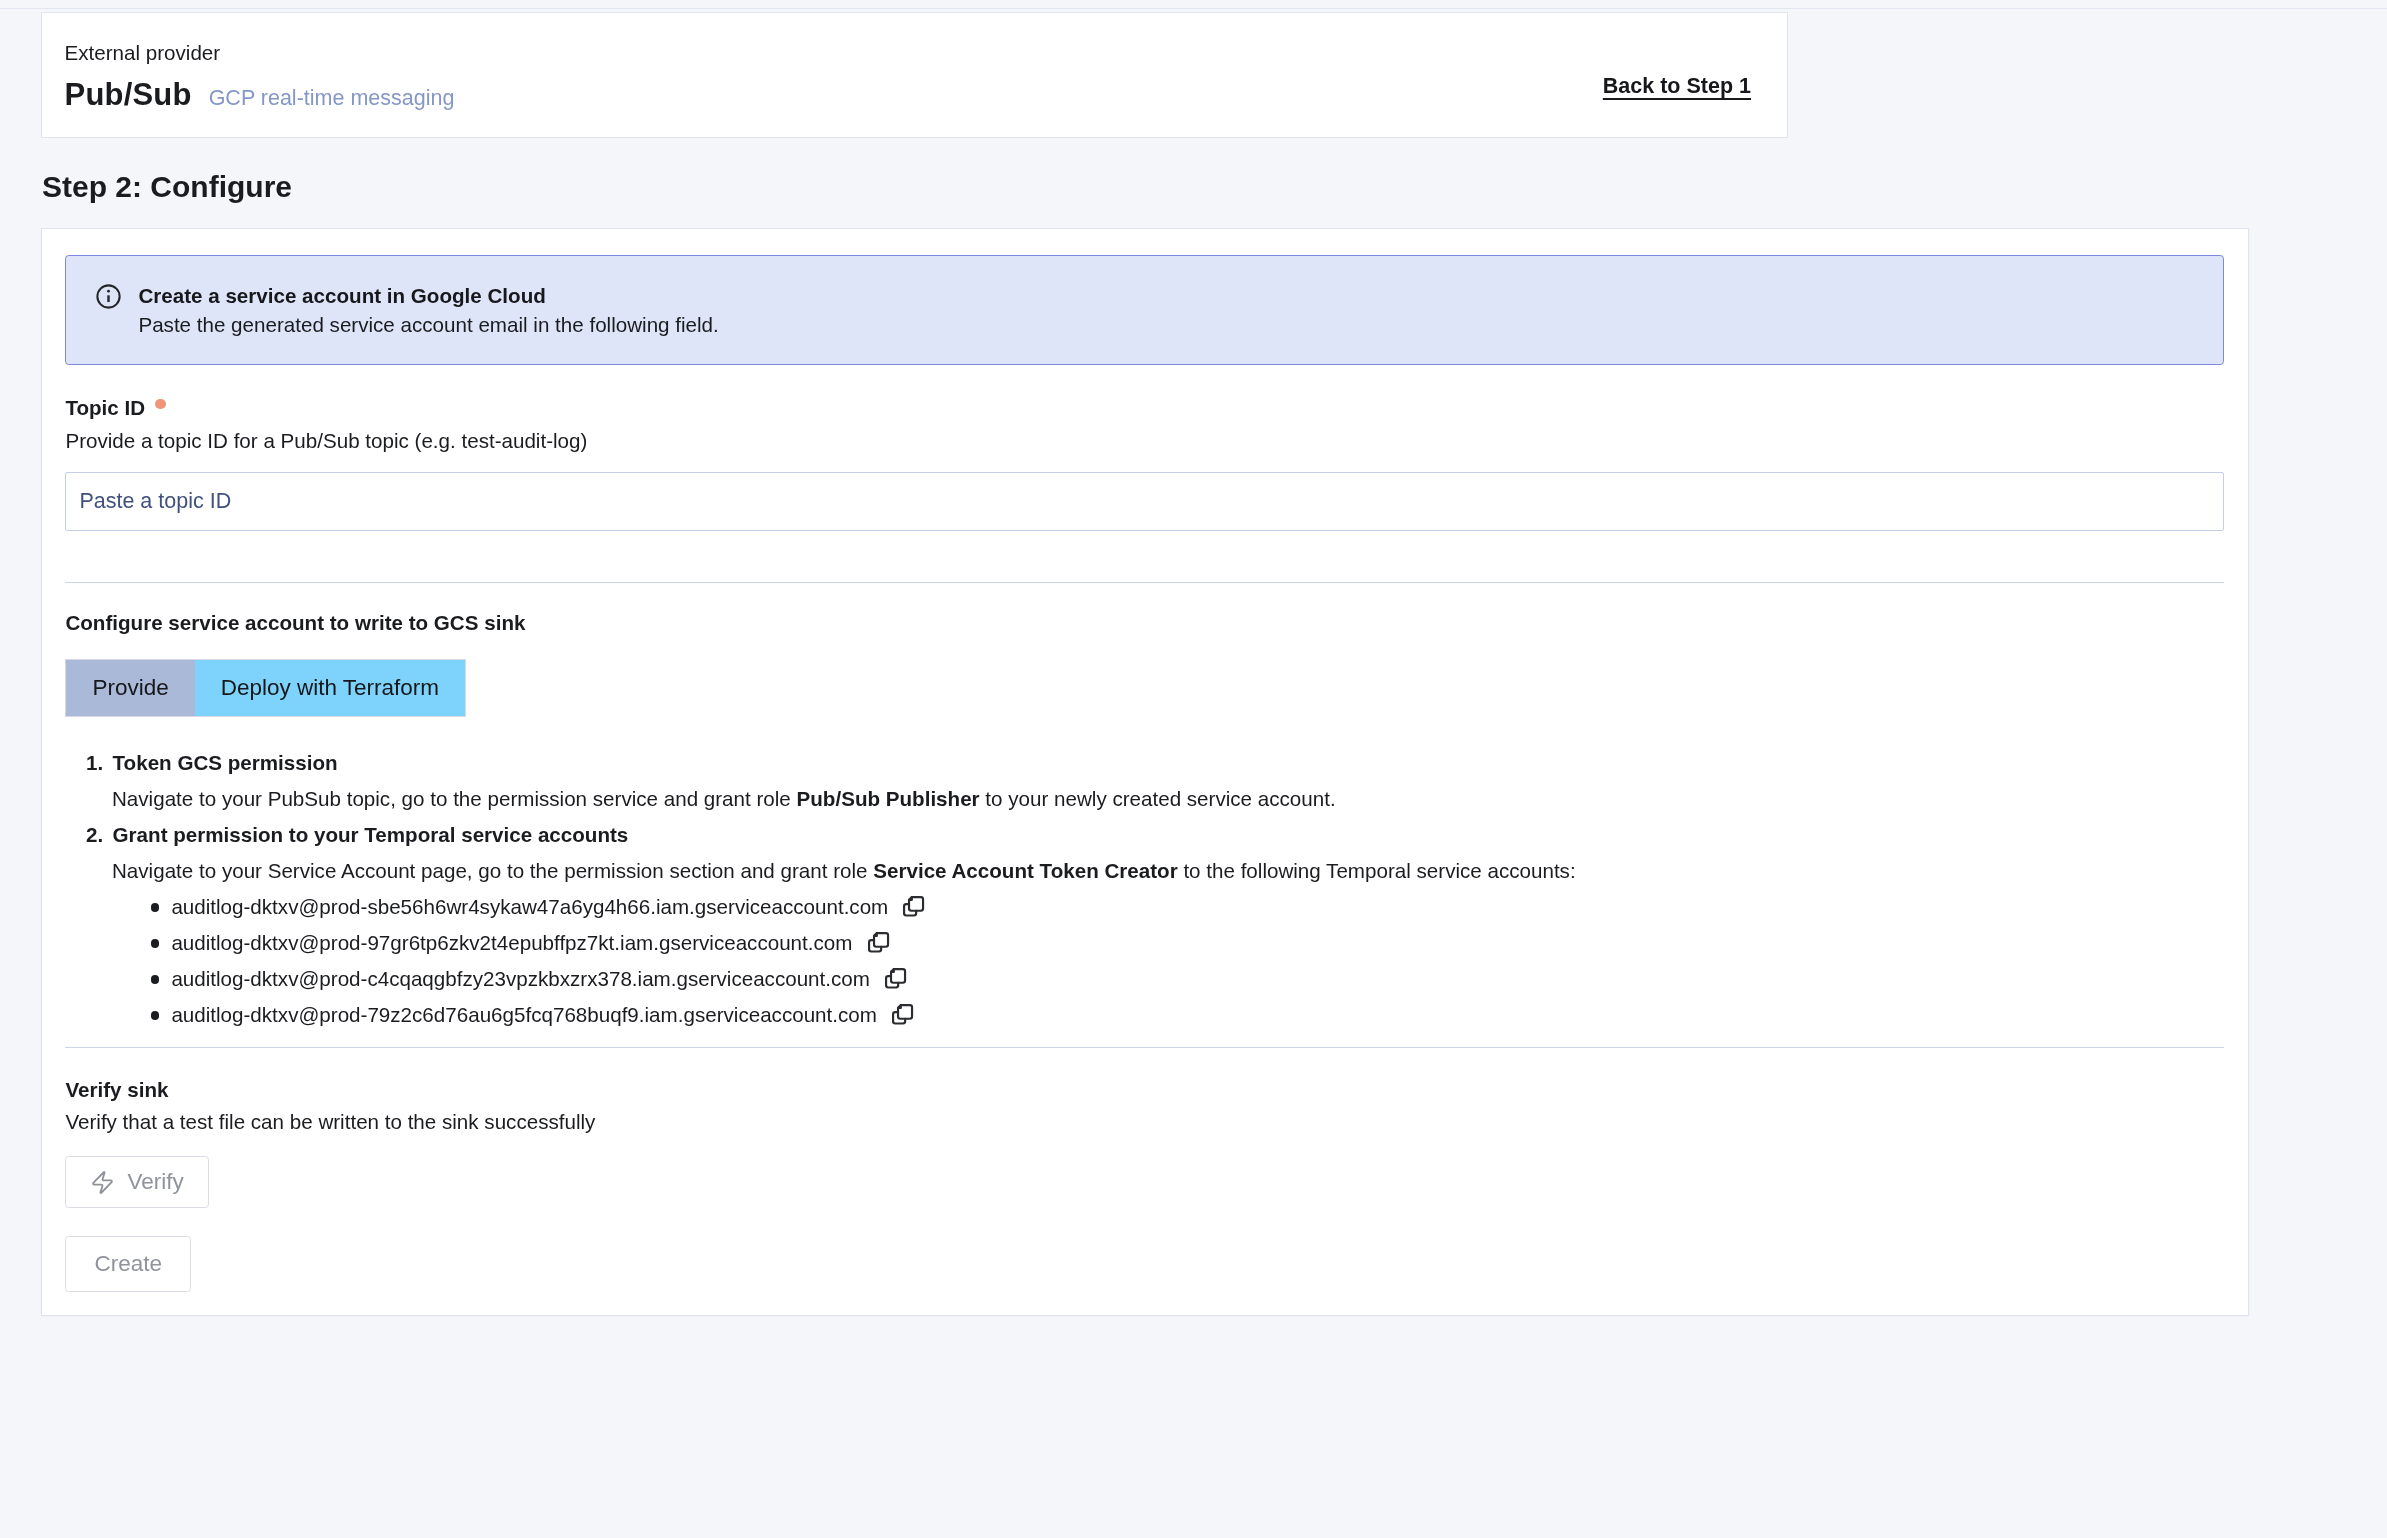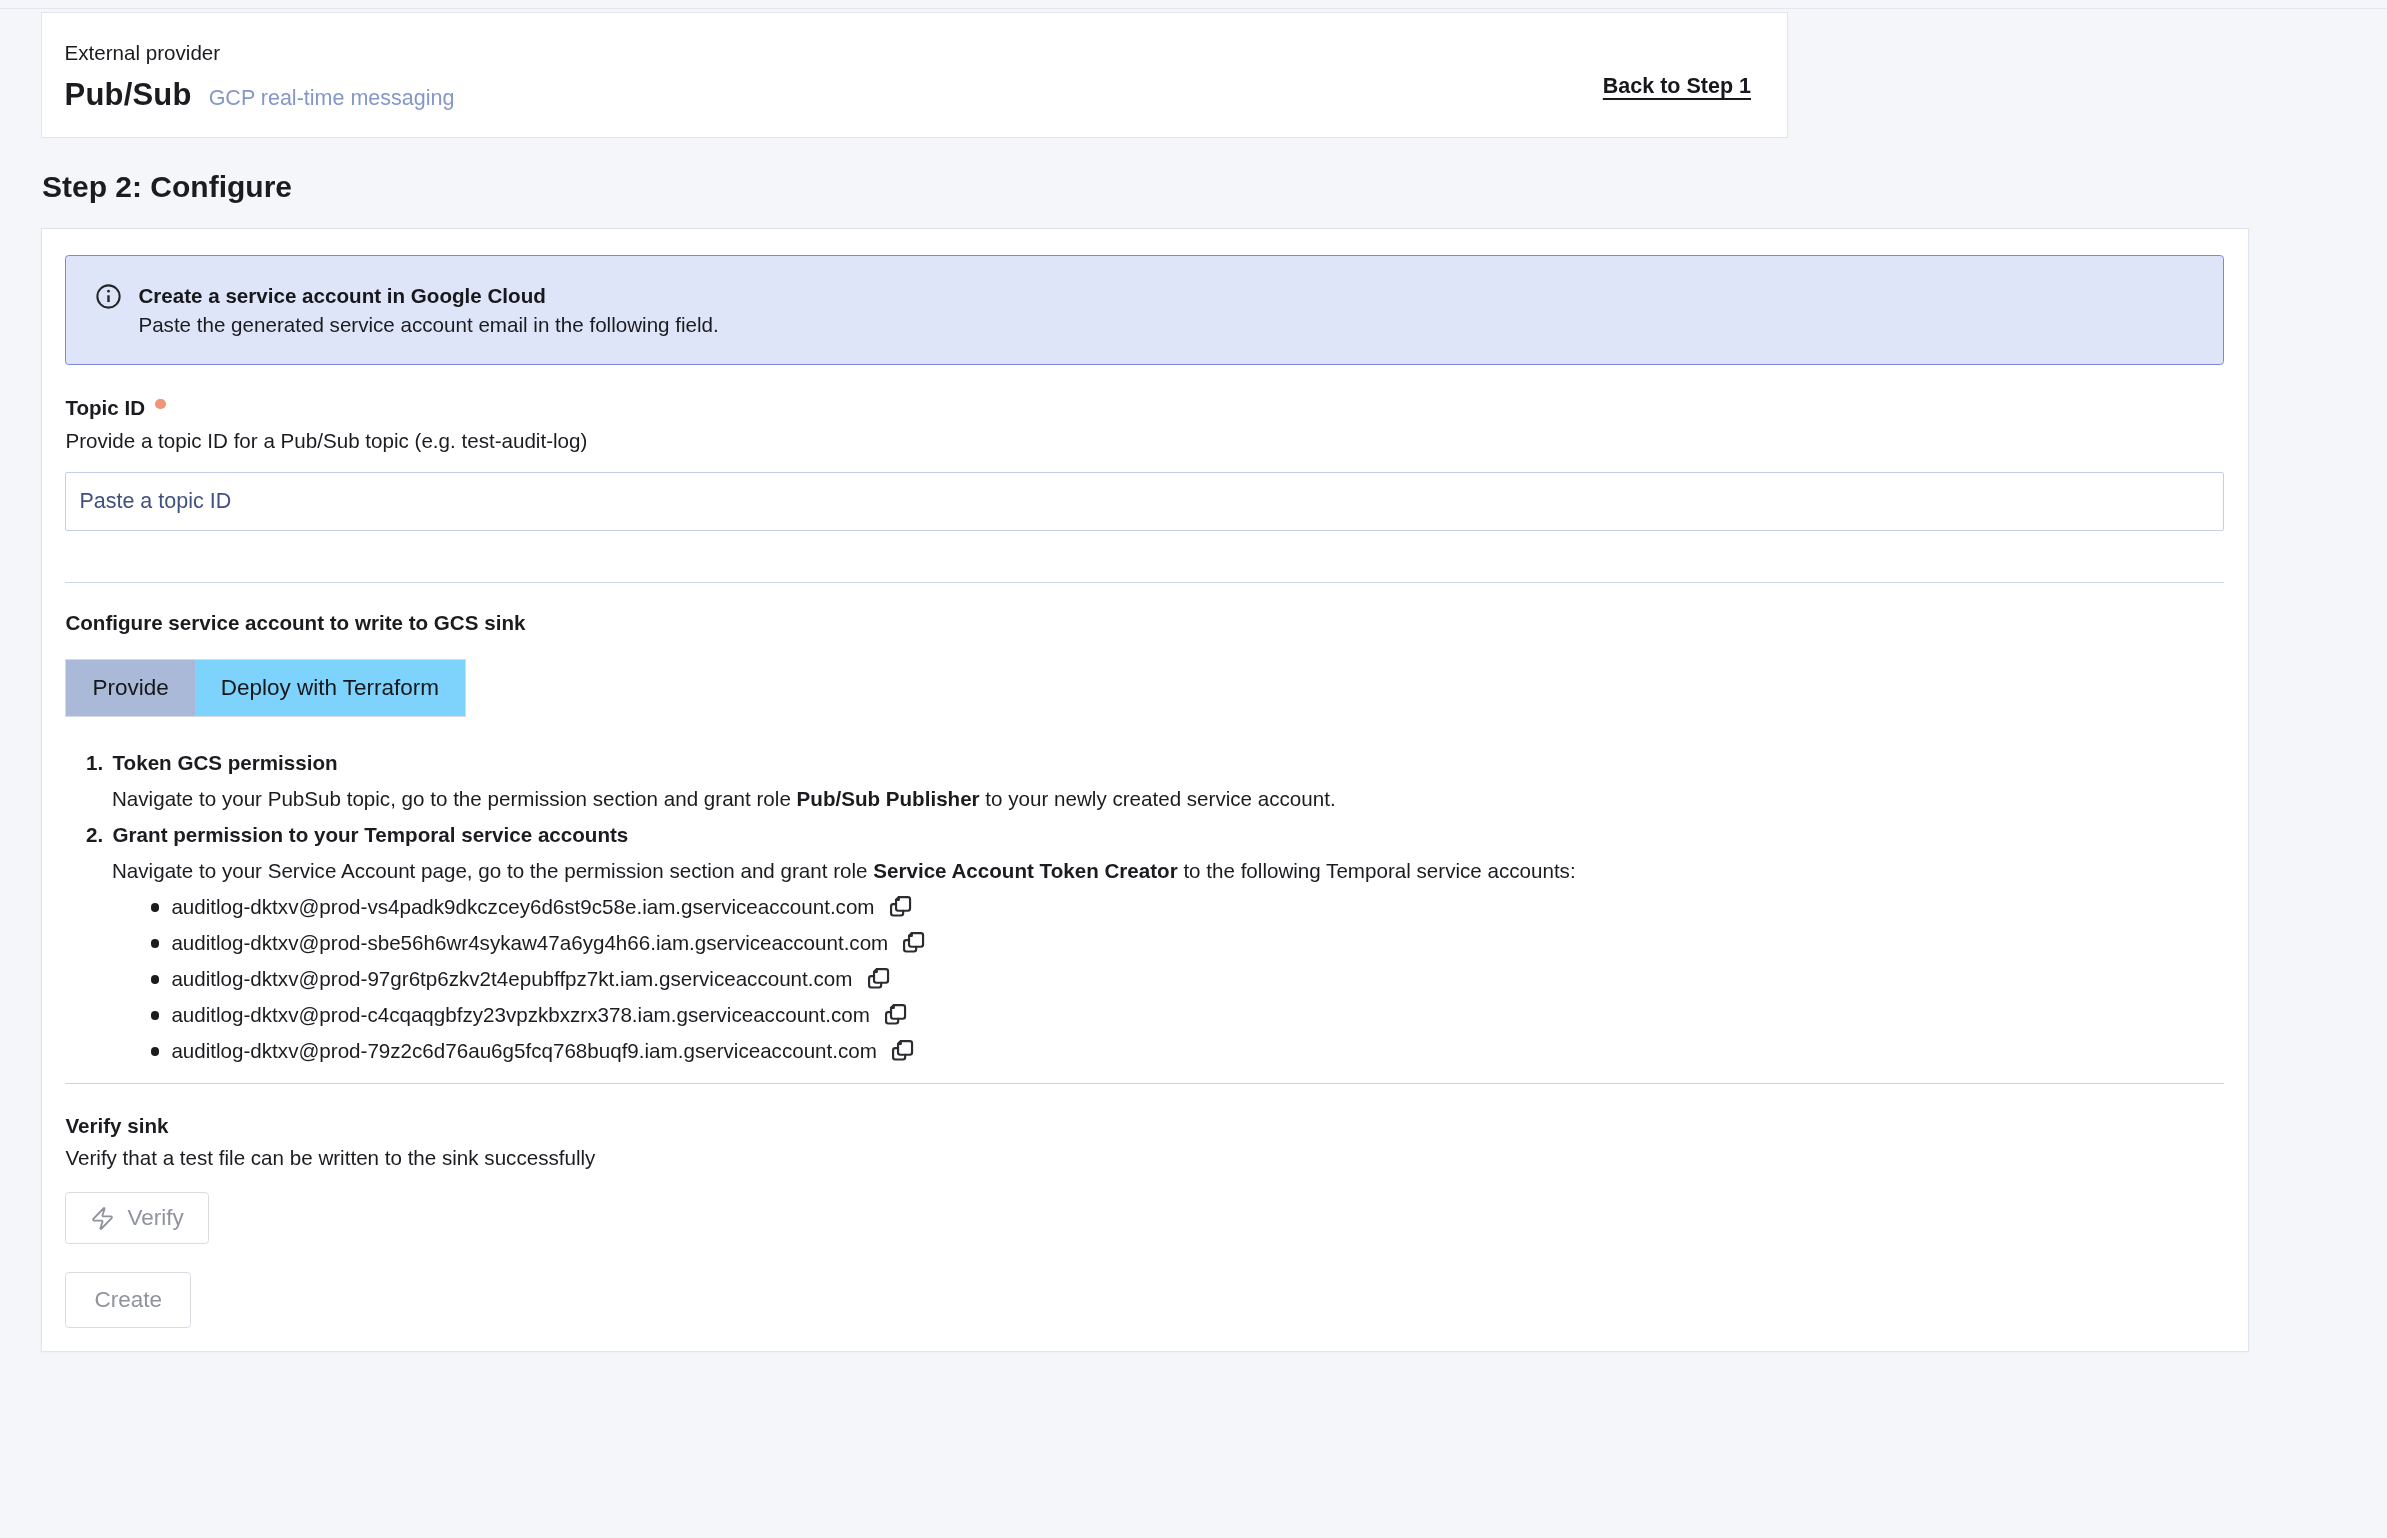--- a/index.html
+++ b/index.html
@@ -169,45 +169,34 @@
     <div class="tab">Deploy with Terraform</div>
   </div>
 
   <div class="steps">
     <div>
       <div class="step-title">
         <span>1.</span>
         <span>Token GCS permission</span>
       </div>
       <div class="step-body">
-        <span>Navigate to your PubSub topic, go to the permission section and grant role </span><b>Pub/Sub Publisher</b><span> to your newly created service account.</span>
+        <span>Navigate to your PubSub topic, go to the permission service and grant role </span><b>Pub/Sub Publisher</b><span> to your newly created service account.</span>
       </div>
     </div>
     <div>
       <div class="step-title">
         <span>2.</span>
         <span>Grant permission to your Temporal service accounts</span>
       </div>
       <div class="step-body">
         <span>Navigate to your Service Account page, go to the permission section and grant role </span><b>Service Account Token Creator</b><span> to the following Temporal service accounts:</span>
       </div>
     </div>
 
     <ul class="sa-list">
-      <li class="sa-item">
-        <span class="bullet-dot"></span>
-        <span class="sa-email">auditlog-dktxv@prod-vs4padk9dkczcey6d6st9c58e.iam.gserviceaccount.com</span>
-        <button class="copy-btn">
-          <svg viewBox="0 0 24 24" fill="none" stroke="#2b2c30" stroke-width="1.8" stroke-linejoin="round" stroke-linecap="round">
-            <path d="M10.6 3.4 H18.1 C19.1 3.4 19.9 4.2 19.9 5.2 V12.9 C19.9 13.9 19.1 14.7 18.1 14.7 H10.1 C9.1 14.7 8.3 13.9 8.3 12.9 V5.7 Z"></path>
-            <path d="M10.6 3.4 V5.7 H8.3"></path>
-            <path d="M8.3 9.2 H6 C5 9.2 4.2 10 4.2 11 V16.8 C4.2 17.8 5 18.6 6 18.6 H12.4 C13.4 18.6 14.2 17.8 14.2 16.8 V14.7"></path>
-          </svg>
-        </button>
-      </li>
       <li class="sa-item">
         <span class="bullet-dot"></span>
         <span class="sa-email">auditlog-dktxv@prod-sbe56h6wr4sykaw47a6yg4h66.iam.gserviceaccount.com</span>
         <button class="copy-btn">
           <svg viewBox="0 0 24 24" fill="none" stroke="#2b2c30" stroke-width="1.8" stroke-linejoin="round" stroke-linecap="round">
             <path d="M10.6 3.4 H18.1 C19.1 3.4 19.9 4.2 19.9 5.2 V12.9 C19.9 13.9 19.1 14.7 18.1 14.7 H10.1 C9.1 14.7 8.3 13.9 8.3 12.9 V5.7 Z"></path>
             <path d="M10.6 3.4 V5.7 H8.3"></path>
             <path d="M8.3 9.2 H6 C5 9.2 4.2 10 4.2 11 V16.8 C4.2 17.8 5 18.6 6 18.6 H12.4 C13.4 18.6 14.2 17.8 14.2 16.8 V14.7"></path>
           </svg>
         </button>

